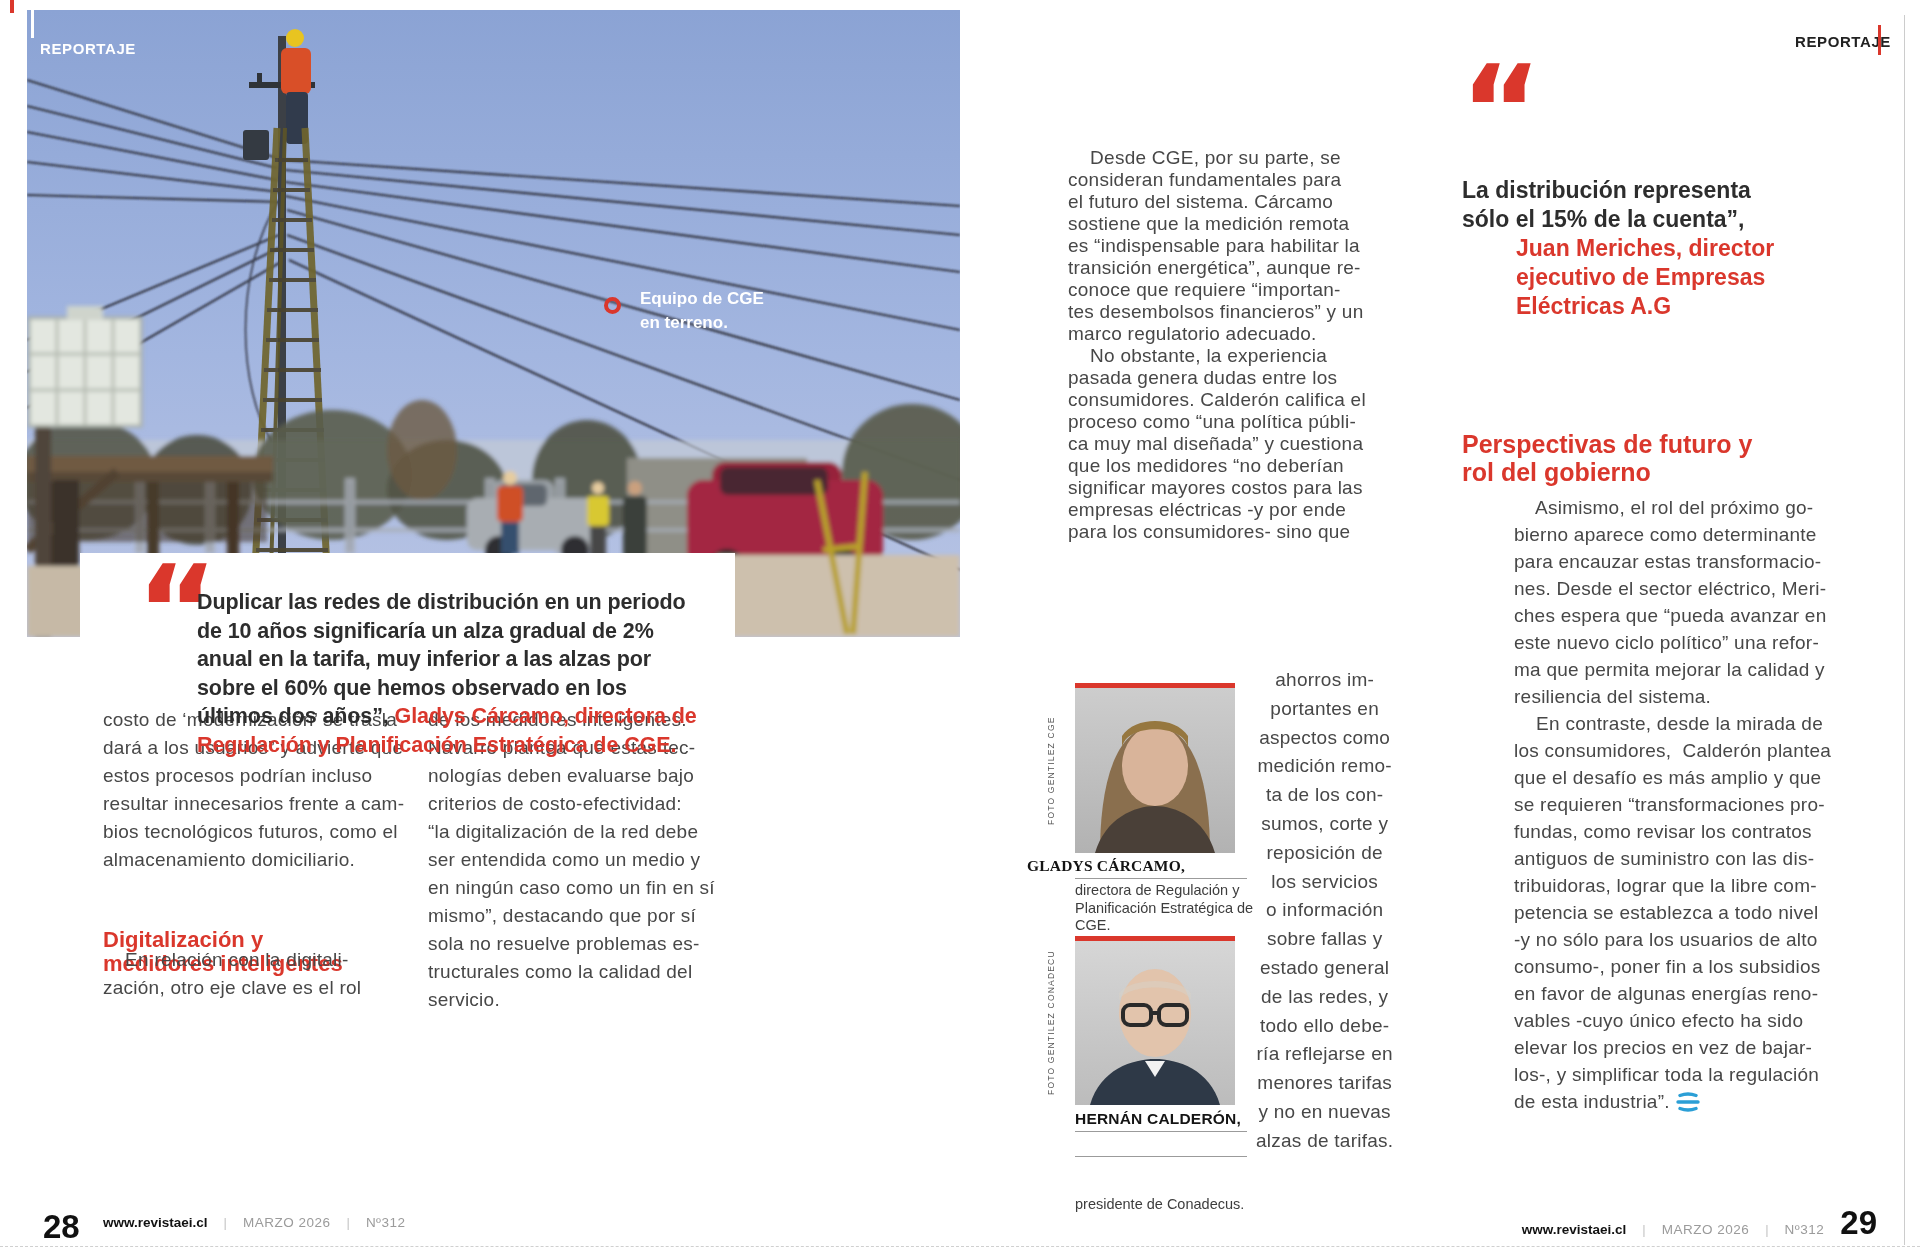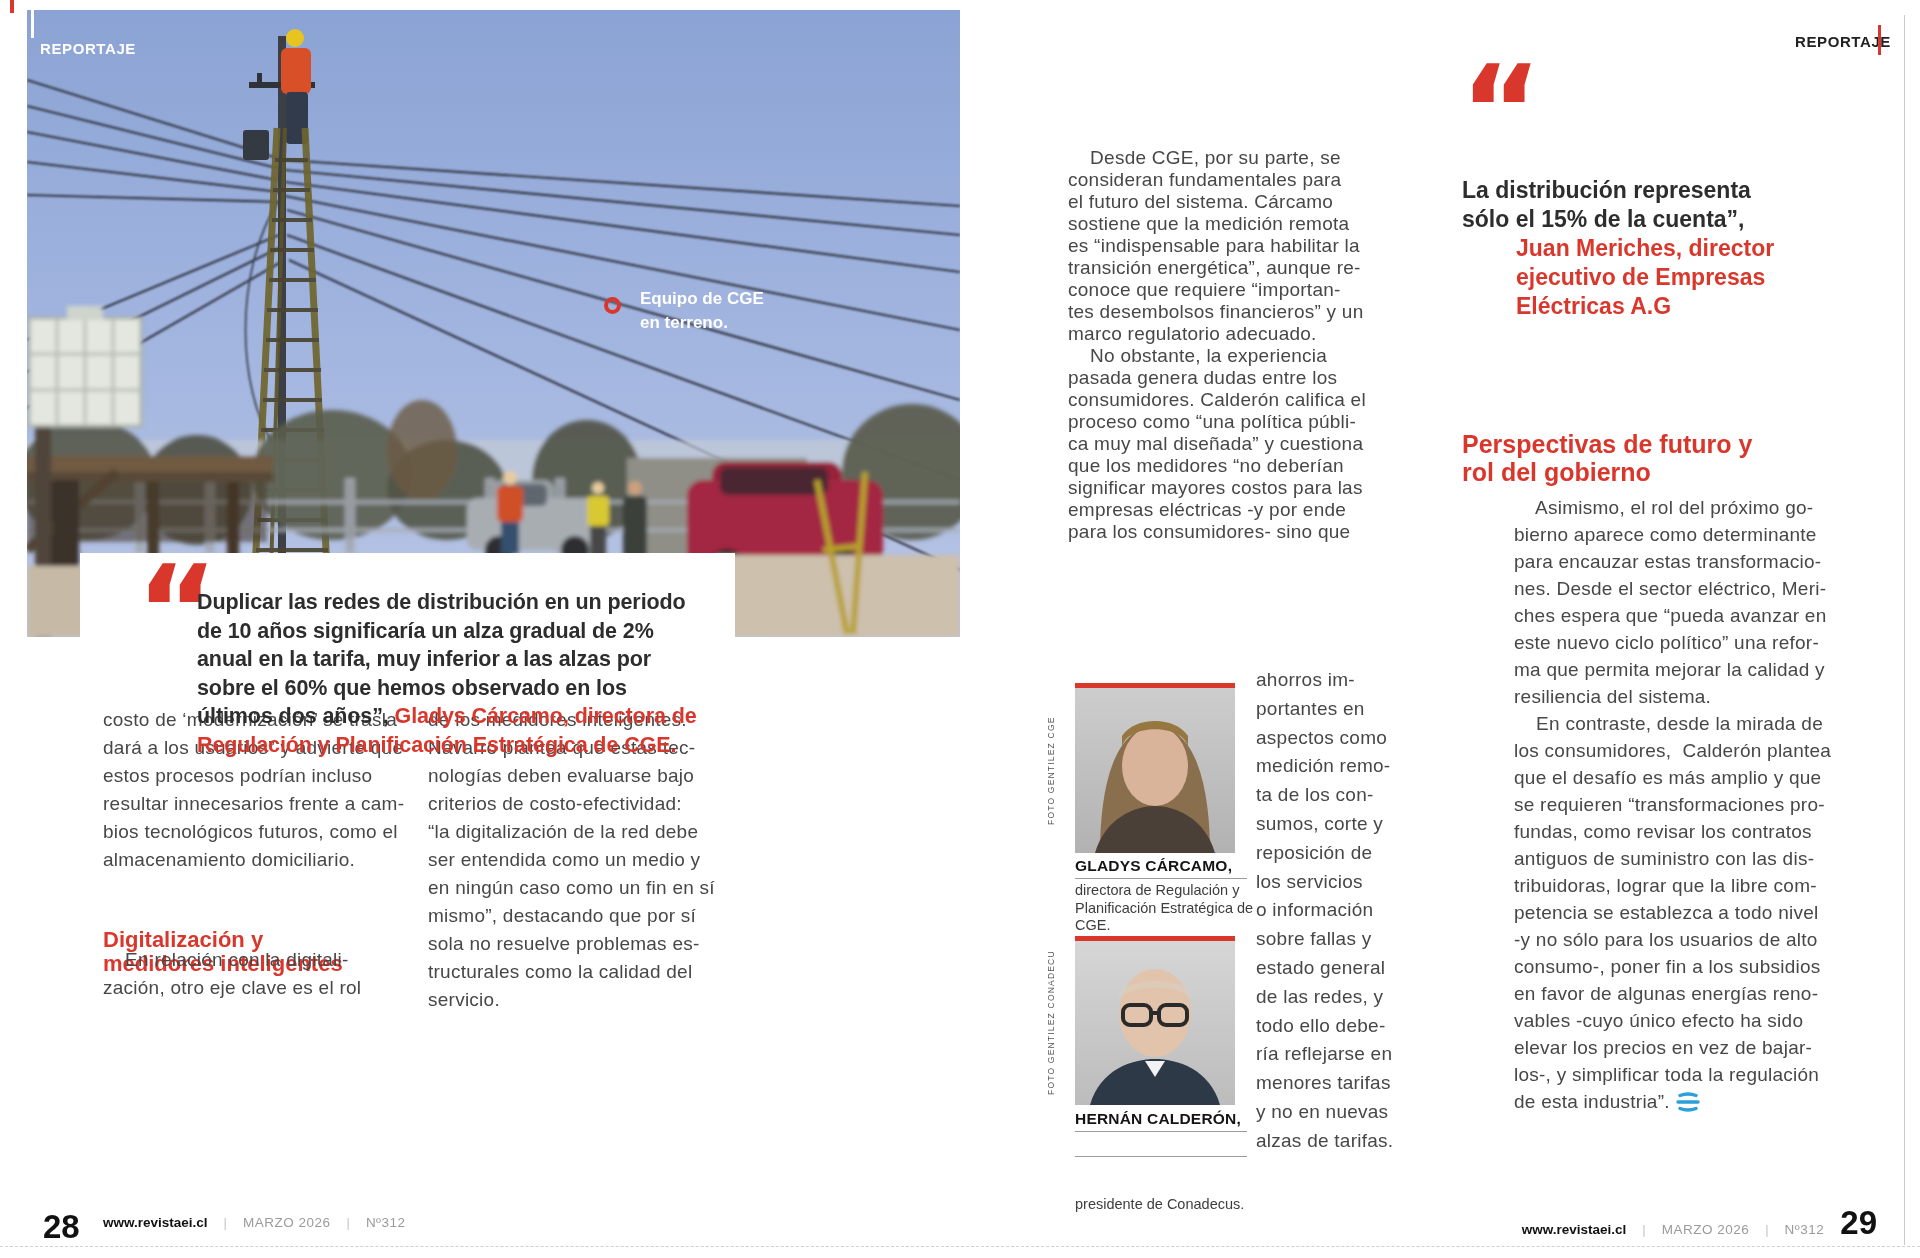--- a/index.html
+++ b/index.html
@@ -26,31 +26,31 @@
   #quote-left .red, .red { color:#da372c; }
 
   
   .body { font-size:19px; line-height:28px; color:#474747; letter-spacing:.25px; }
   #col1-p1 { left:103px; top:706px; }
   #col1-heading { left:103px; top:892px; font-size:22px; line-height:23.5px; font-weight:bold; color:#da372c;margin-top:36px; }
   #col1-p2 { left:103px; top:946px; }
   #col2 { left:428px; top:706px; }
 
   #mid-wide { left:1068px; top:147px; line-height:22px; }
-  #mid-narrow { left:1256px; top:666px; line-height:28.8px; }
+  #mid-narrow { left:1256px; top:666px; line-height:28.8px;text-align:center; }
 
   
   .portrait { width:160px; overflow:hidden; }
   .redbar { width:160px; height:5px; background:#da372c; }
   #p1-bar { left:1075px; top:683px; } #p1-photo { left:1075px; top:688px; height:165px; }
   #p2-bar { left:1075px; top:936px; } #p2-photo { left:1075px; top:941px; height:164px; }
   .cap-name { font-size:15.5px; font-weight:bold; color:#141414; letter-spacing:.2px; }
   .cap-rule { width:172px; height:1px; background:#9b9b9b; }
   .cap-title { font-size:14.5px; line-height:17.5px; color:#3d3d3d; }
-  #p1-name { left:1075px; top:857px; } #p1-rule { left:1075px; top:878px; }
+  #p1-name { left:1027px; top:857px;font-family:Liberation Serif, serif; } #p1-rule { left:1075px; top:878px; }
   #p1-title { left:1075px; top:882px; }
   #p2-name { left:1075px; top:1110px; } #p2-rule { left:1075px; top:1131px; }
   #p2-title { left:1075px; top:1196px; } #p2-rule2 { left:1075px; top:1156px; }
   .vcredit { width:14px; color:#555; font-size:8.5px; letter-spacing:1.2px;
              writing-mode:vertical-rl; transform:rotate(180deg); text-align:center; }
   #credit1 { left:1046px; top:688px; height:165px; }
   #credit2 { left:1046px; top:941px; height:164px; }
 
   
   #kicker-right { left:1795px; top:33px; color:#222; font-weight:bold; font-size:15px; letter-spacing:.6px; }

